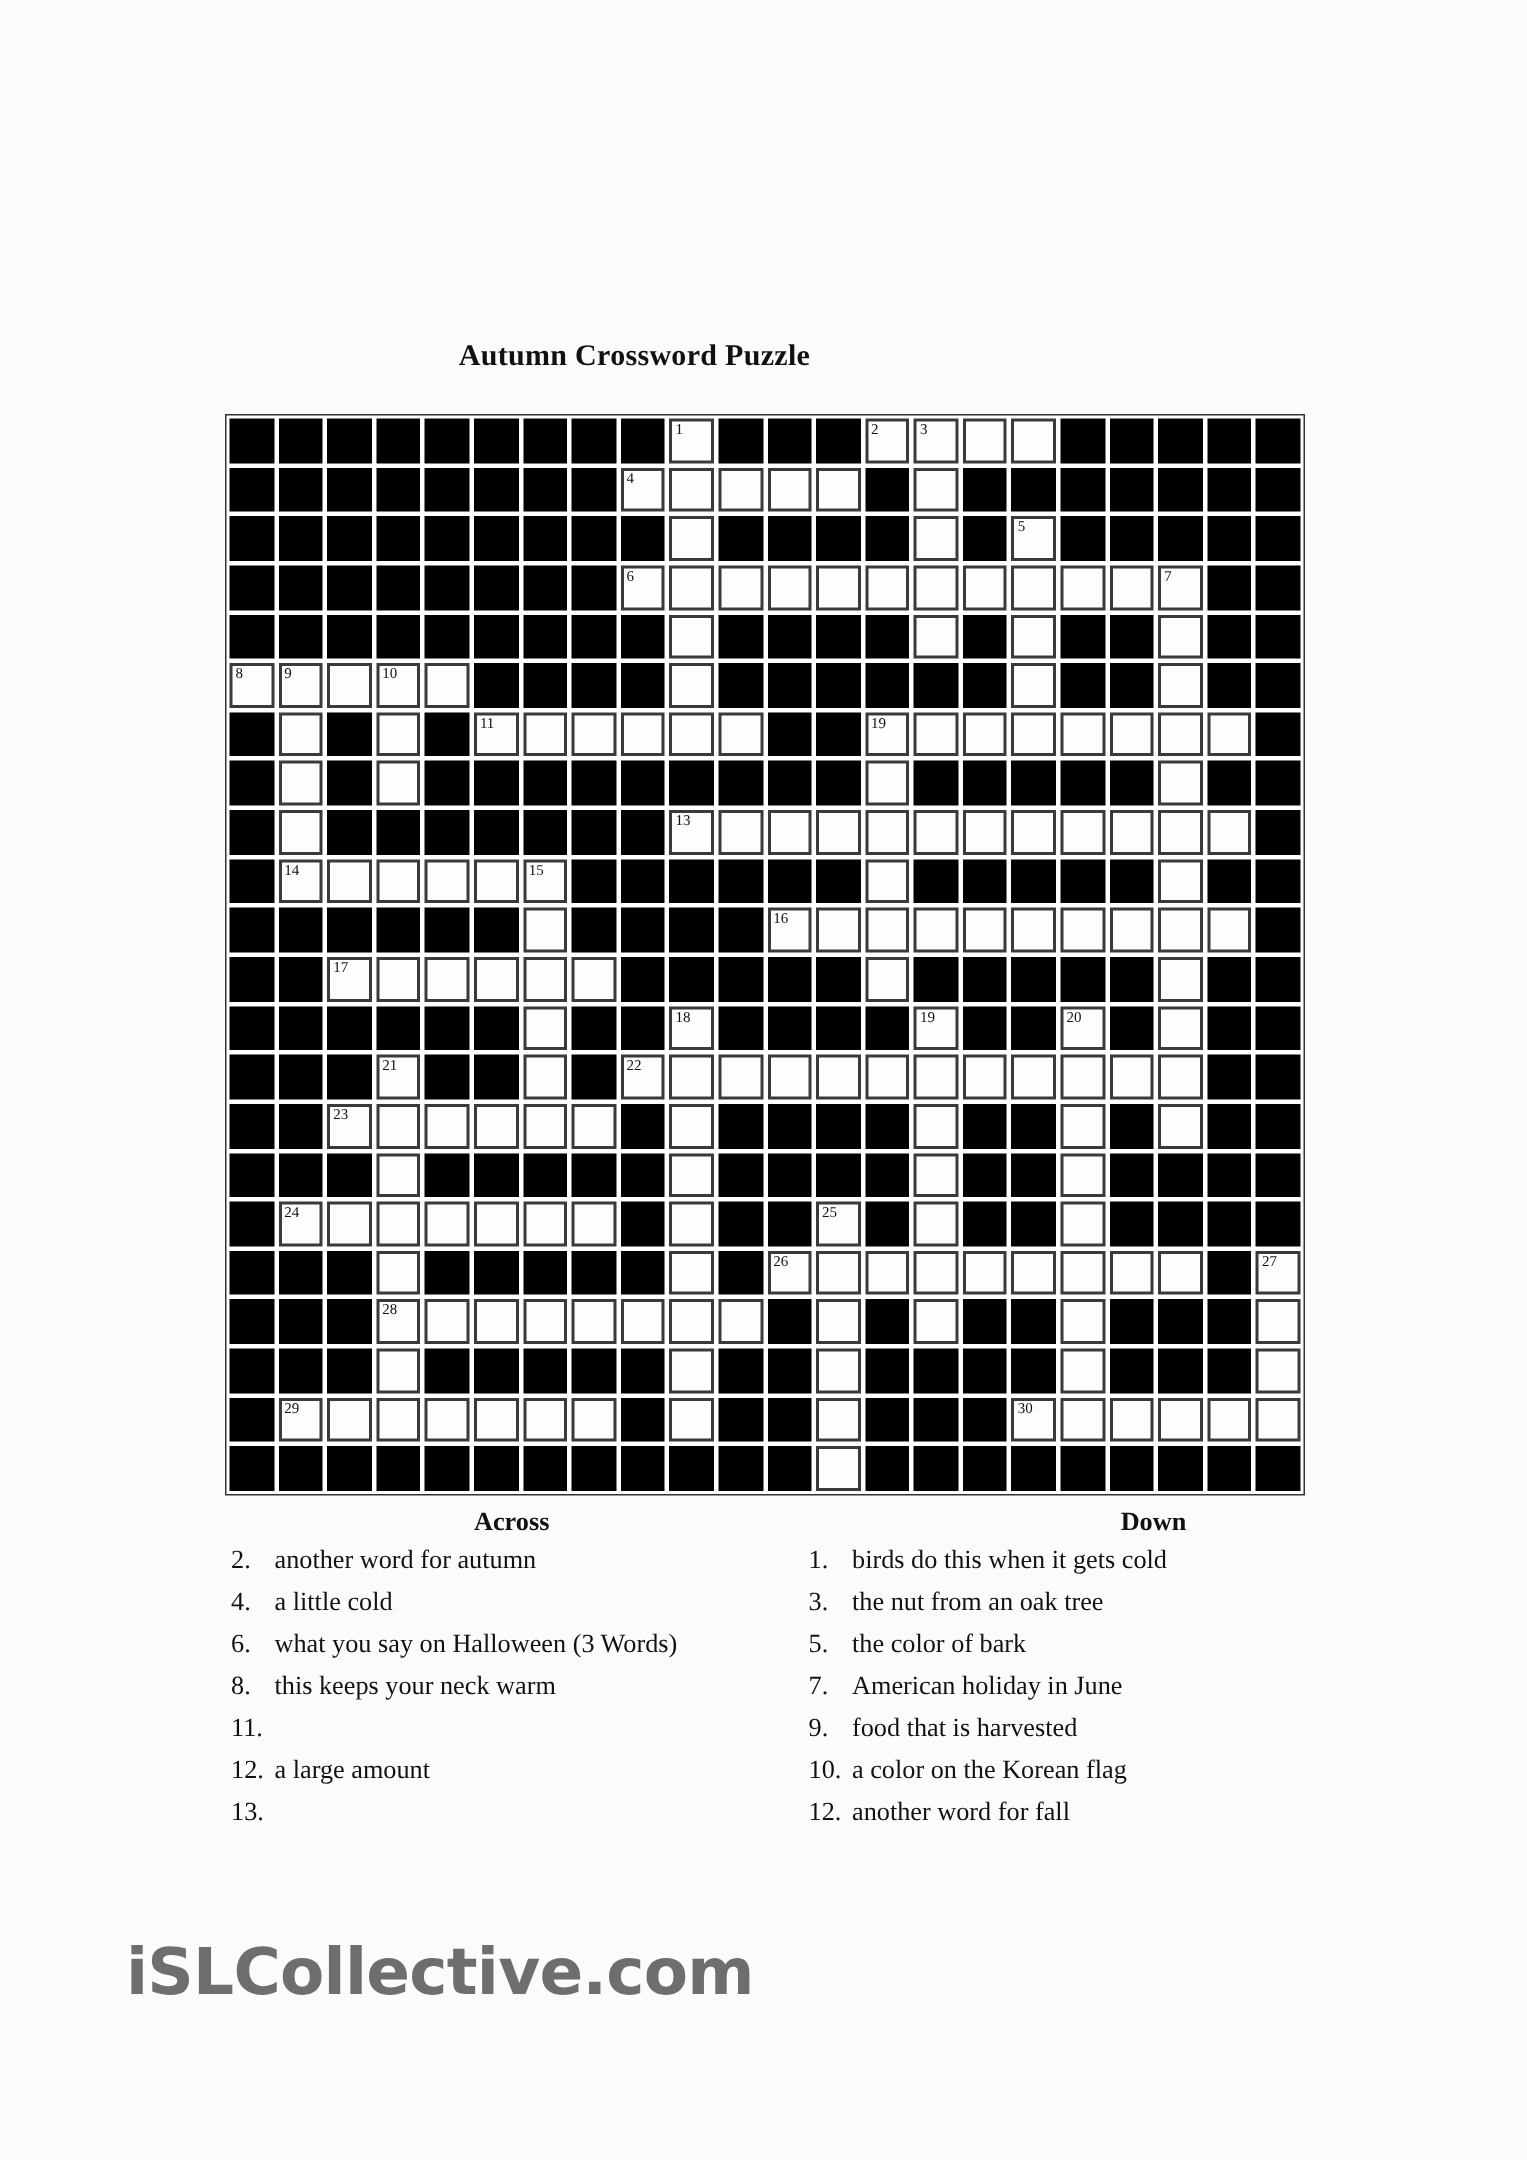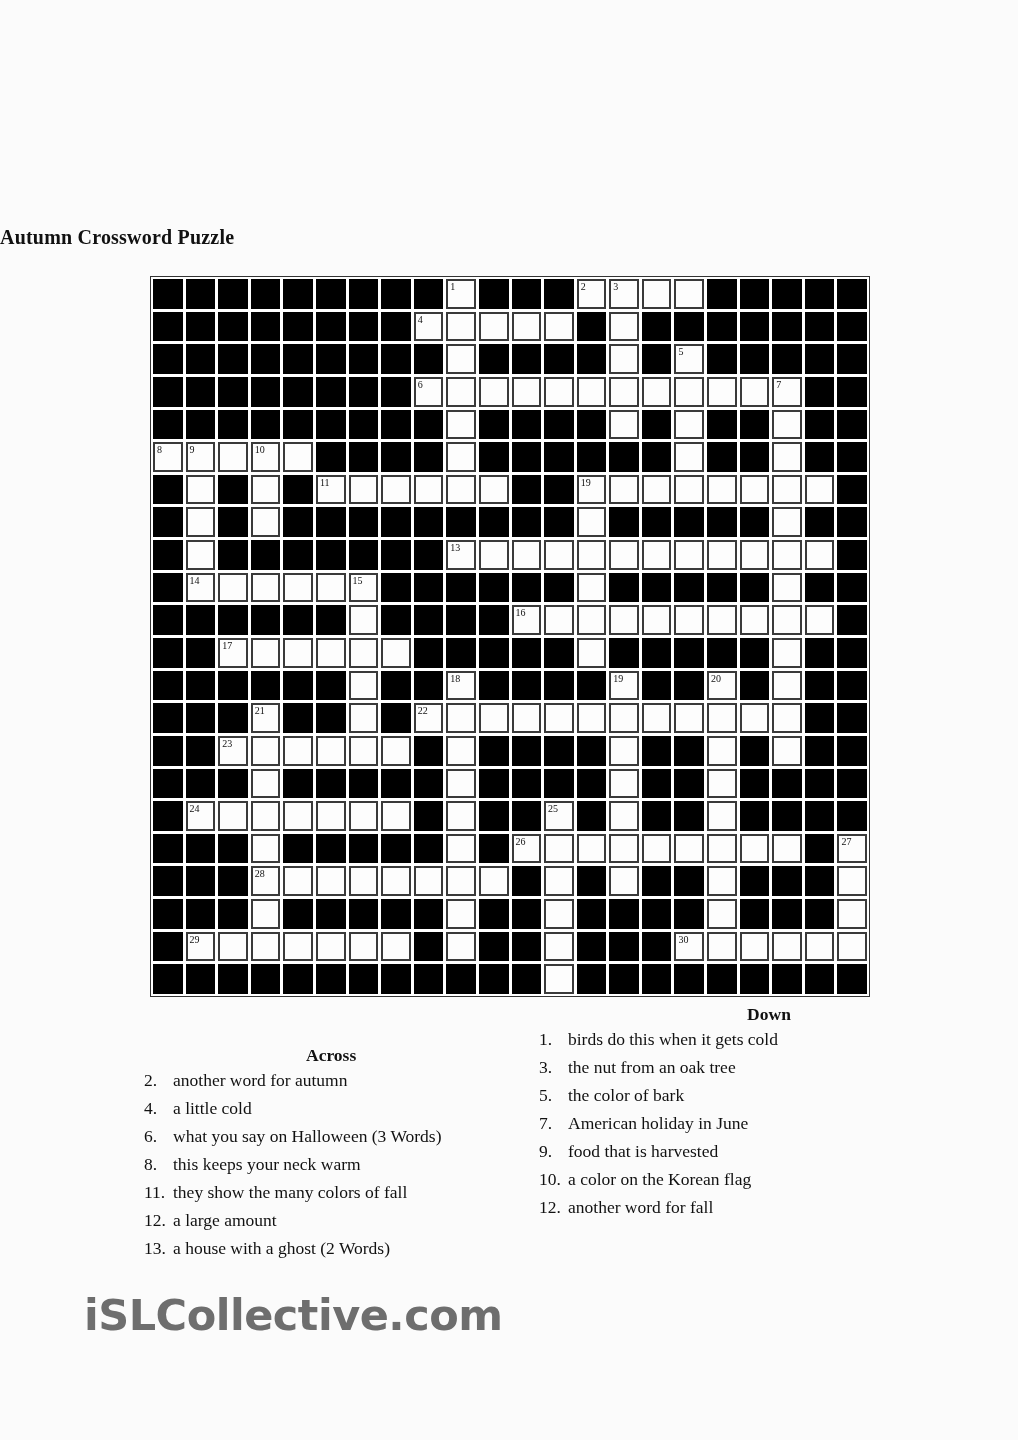--- a/index.html
+++ b/index.html
@@ -13,21 +13,21 @@
     position: relative;
     overflow: hidden;
     font-family: "Liberation Serif", "DejaVu Serif", serif;
     color: #111;
   }
   .title {
     position: absolute;
     left: 0;
     width: 846px;
     top: 226px;
-    text-align: left;
+    text-align: center;
     font-weight: bold;
     font-size: 20px;
     letter-spacing: 0.2px;
   }
   .grid-frame {
     position: absolute;
     left: 150px;
     top: 276px;
     width: 716px;
     height: 717px;
@@ -64,21 +64,21 @@
     font-size: 10px;
     line-height: 10px;
     color: #111;
   }
   .clues {
     position: absolute;
     top: 1003px;
     font-size: 17.5px;
     line-height: 28px;
   }
-  .clues.across { left: 144px; width: 380px; margin-top: 41px; }
+  .clues.across { left: 154px; width: 380px; }
   .clues.down { left: 539px; width: 320px; }
   .clues h3 {
     margin: 0;
     font-size: 17.5px;
     font-weight: bold;
     line-height: 22px;
     text-align: center;
   }
   .clues.across h3 { padding-left: 0; width: 380px; text-align: left; text-indent: 162px; }
   .clues.down h3 { width: 320px; text-align: center; text-indent: 140px; }
@@ -668,29 +668,27 @@
   <div class="clue">
       <span class="n">6.</span>
       <span>what you say on Halloween (3 Words)</span>
     </div>
   <div class="clue">
       <span class="n">8.</span>
       <span>this keeps your neck warm</span>
     </div>
   <div class="clue">
       <span class="n">11.</span>
-      <span>they show the many colors of fall</span>
     </div>
   <div class="clue">
       <span class="n">12.</span>
       <span>a large amount</span>
     </div>
   <div class="clue">
       <span class="n">13.</span>
-      <span>a house with a ghost (2 Words)</span>
     </div>
 </div>
 
 <div class="clues down">
   <h3>Down</h3>
   <div class="clue">
       <span class="n">1.</span>
       <span>birds do this when it gets cold</span>
     </div>
   <div class="clue">

